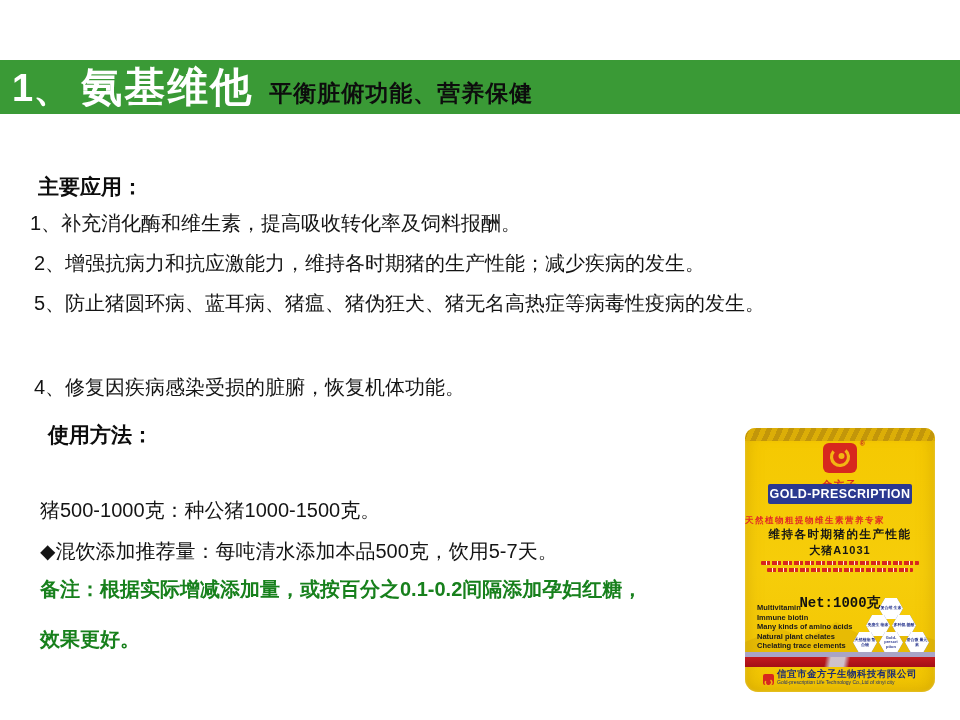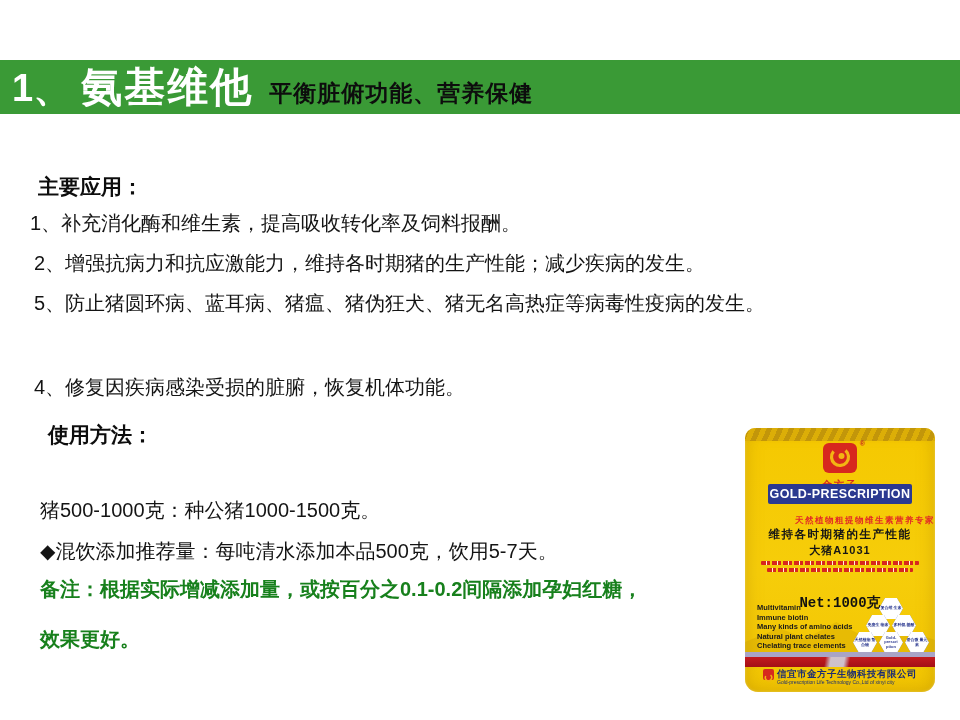--- a/index.html
+++ b/index.html
@@ -35,21 +35,21 @@
   }
   .bag-logo{position:absolute;left:0;top:15px;width:100%;text-align:center;}
   .logo-mark{position:relative;display:inline-block;width:34px;height:30px;background:#d7281e;border-radius:6px;}
   .logo-reg{position:absolute;right:-8px;top:-3px;font-size:7px;color:#c42121;font-weight:700;}
   .logo-cn{font-size:10px;font-weight:700;color:#d7281e;letter-spacing:2px;margin-top:1px;}
   .bag-banner{
     position:absolute;left:50%;top:56px;transform:translateX(-50%);
     width:144px;height:20px;background:#2b3990;border-radius:2px;
     color:#ffffff;font-size:12.5px;font-weight:700;text-align:center;line-height:20px;letter-spacing:.4px;
   }
-  .bag-tagline{position:absolute;left:0;top:87px;width:100%;text-align:right;
+  .bag-tagline{position:absolute;left:0;top:87px;width:100%;text-align:left;
     font-size:8.5px;font-weight:700;color:#e22a26;letter-spacing:1.5px;}
   .bag-product{position:absolute;left:0;top:99px;width:100%;text-align:center;
     font-size:11.5px;font-weight:700;color:#161616;letter-spacing:1.5px;}
   .bag-model{position:absolute;left:0;top:115px;width:100%;text-align:center;
     font-size:11px;font-weight:700;color:#161616;letter-spacing:1px;}
   .fine-print{position:absolute;left:50%;transform:translateX(-50%);height:4px;border-radius:1px;
     background:repeating-linear-gradient(90deg,#d7281e 0 5px,rgba(255,255,255,.85) 5px 6px,#d7281e 6px 9px,#f6cd0a 9px 11px);}
   .fp1{top:133px;width:158px;}
   .fp2{top:140px;width:146px;}
   .bag-net{position:absolute;left:0;top:150px;width:100%;text-align:center;
@@ -62,21 +62,21 @@
     clip-path:polygon(25% 0,75% 0,100% 50%,75% 100%,25% 100%,0 50%);
     background:#9aa6d2;display:flex;align-items:center;justify-content:center;}
   .hex-inner{width:22px;height:19px;clip-path:polygon(25% 0,75% 0,100% 50%,75% 100%,25% 100%,0 50%);
     background:#ffffff;color:#2b3990;font-size:4px;font-weight:700;line-height:4.6px;
     display:flex;align-items:center;justify-content:center;text-align:center;padding:1px;}
   .band-lav{position:absolute;left:0;top:224px;width:100%;height:5px;background:#a9a4c6;}
   .band-red{position:absolute;left:0;top:229px;width:100%;height:10px;
     background:
       linear-gradient(100deg,transparent 42%,rgba(210,212,222,.9) 45%,rgba(210,212,222,.9) 52%,transparent 55%),
       linear-gradient(180deg,#c41a1f 0%,#a31016 100%);}
-  .bag-company{position:absolute;left:0;top:241px;width:100%;display:flex;justify-content:center;align-items:flex-start;gap:3px;}
+  .bag-company{position:absolute;left:0;top:241px;width:100%;display:flex;justify-content:center;align-items:flex-end;gap:3px;}
   .company-logo{width:11px;height:11px;background:#d7281e;border-radius:2px;flex:0 0 auto;}
   .company-text{text-align:left;}
   .company-cn{font-size:9.5px;font-weight:700;color:#1c2d74;letter-spacing:.5px;line-height:10px;}
   .company-en{font-size:5px;color:#1c2d74;line-height:6px;}
 </style>
 </head>
 <body>
 
 <div class="slide">
 

